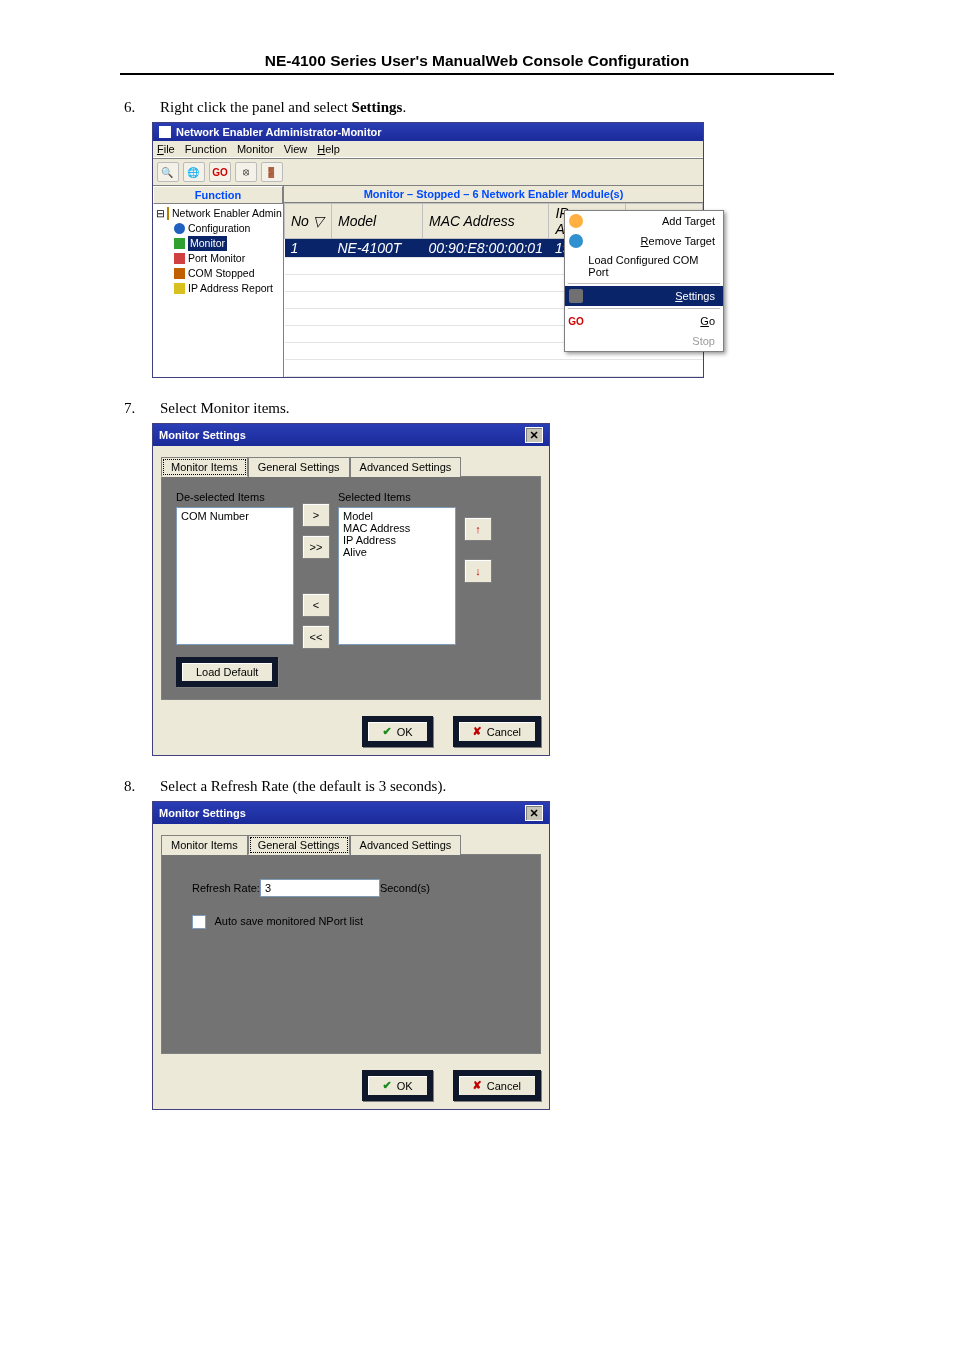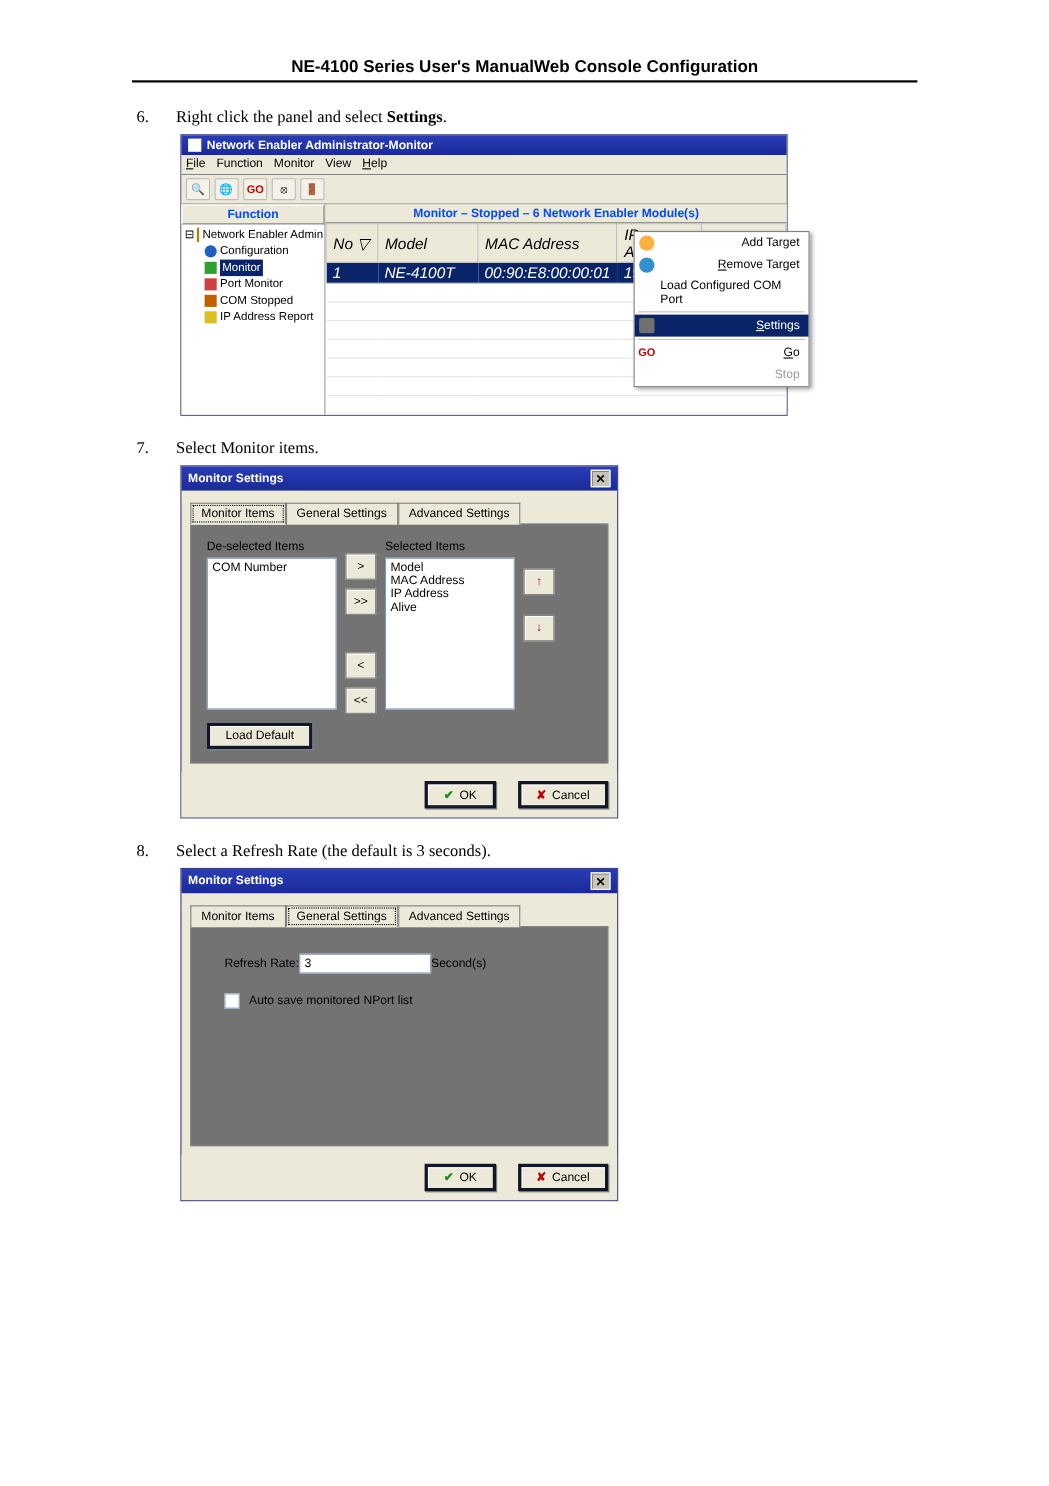--- a/index.html
+++ b/index.html
@@ -36,21 +36,21 @@
   .step-text {
     font-size: 15px;
   }
 
   
   .win {
     font-family: Tahoma, Arial, sans-serif;
     font-size: 11px;
     border: 1px solid #404080;
     background: #ece9d8;
-    margin-left: 44px;
+    margin-left: 32px;
   }
   .titlebar {
     background: linear-gradient(#2a3db5, #1a2a9a);
     color: #fff;
     font-weight: bold;
     padding: 3px 6px;
     display: flex;
     align-items: center;
     gap: 5px;
   }
@@ -200,21 +200,21 @@
     width:108px; height:132px; padding:2px 4px; font-size:11px;
   }
   .midbtns { display:flex;flex-direction:column;gap:8px;align-items:center;justify-content:flex-start;padding-top:12px;}
   .sqbtn {
     width:26px;height:22px;border:1px solid #808080;background:#ece9d8;
     display:flex;align-items:center;justify-content:center;font-size:11px;
     box-shadow:inset 1px 1px 0 #fff;
   }
   .sidebtns{display:flex;flex-direction:column;gap:18px;padding-top:26px;}
   .btn {
-    border:3px solid #0f172a;background:#ece9d8;
+    border:6px solid #0f172a;background:#ece9d8;
     box-shadow:inset 1px 1px 0 #fff, 1px 1px 0 #808080;
     padding:3px 14px;font-size:11px;display:inline-flex;align-items:center;gap:5px;
   }
   .dlgbtns { background:#ece9d8;padding:8px;display:flex;justify-content:flex-end;gap:20px;}
   .chk{width:12px;height:12px;border:1px solid #7f9db9;background:#fff;display:inline-block;vertical-align:middle;margin-right:6px;}
   .txt{border:1px solid #7f9db9;background:#fff;padding:2px 4px;font-size:11px;width:110px;display:inline-block;}
   .okicon{color:#1a8a1a;font-weight:bold;}
   .xicon{color:#c00000;font-weight:bold;}
 </style>
 </head>

